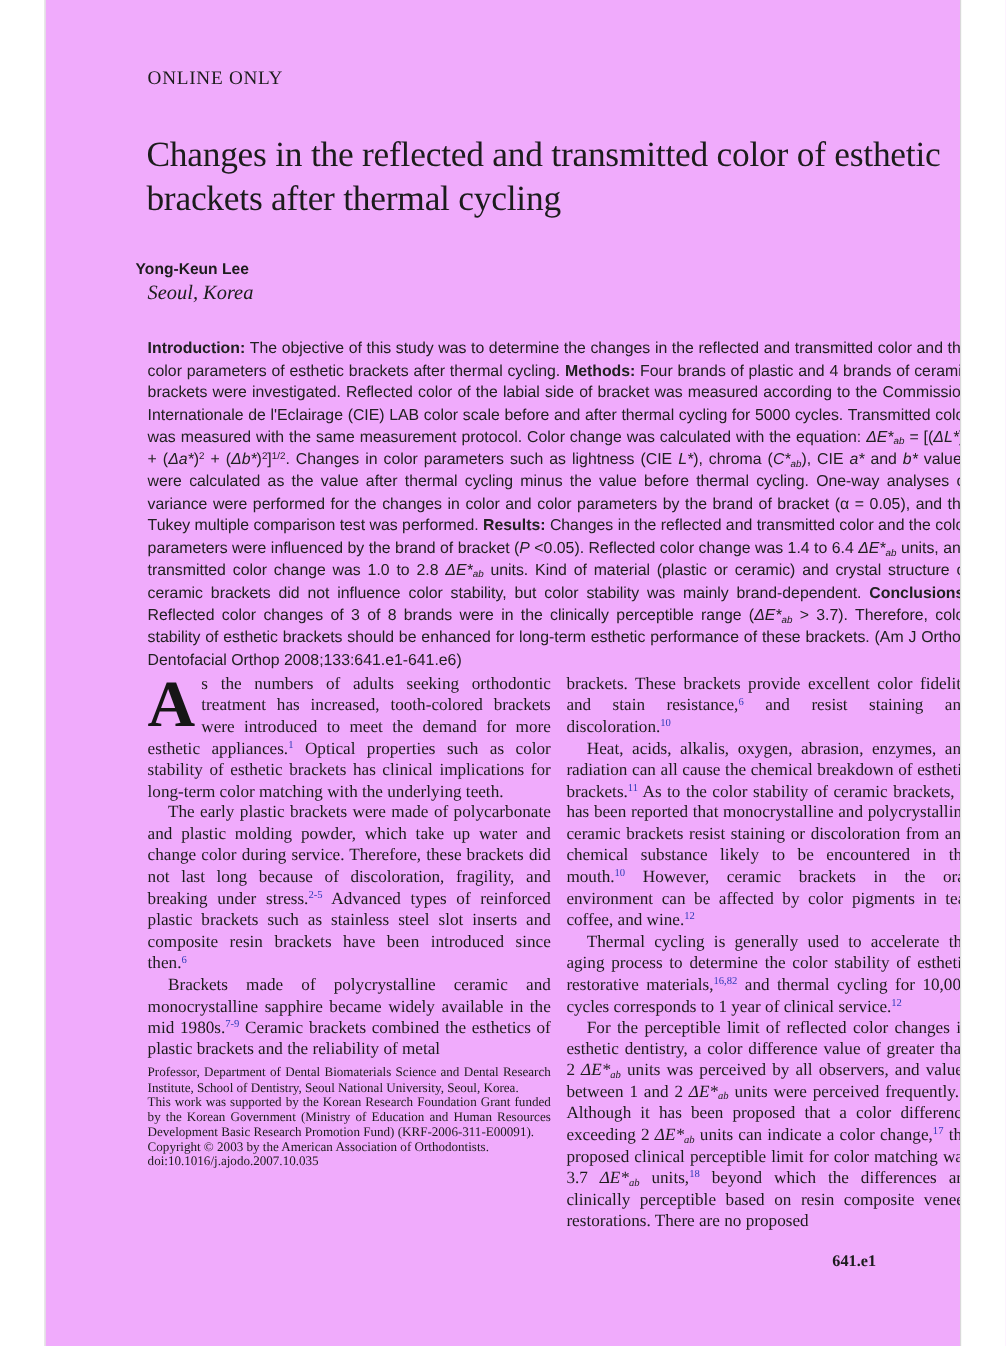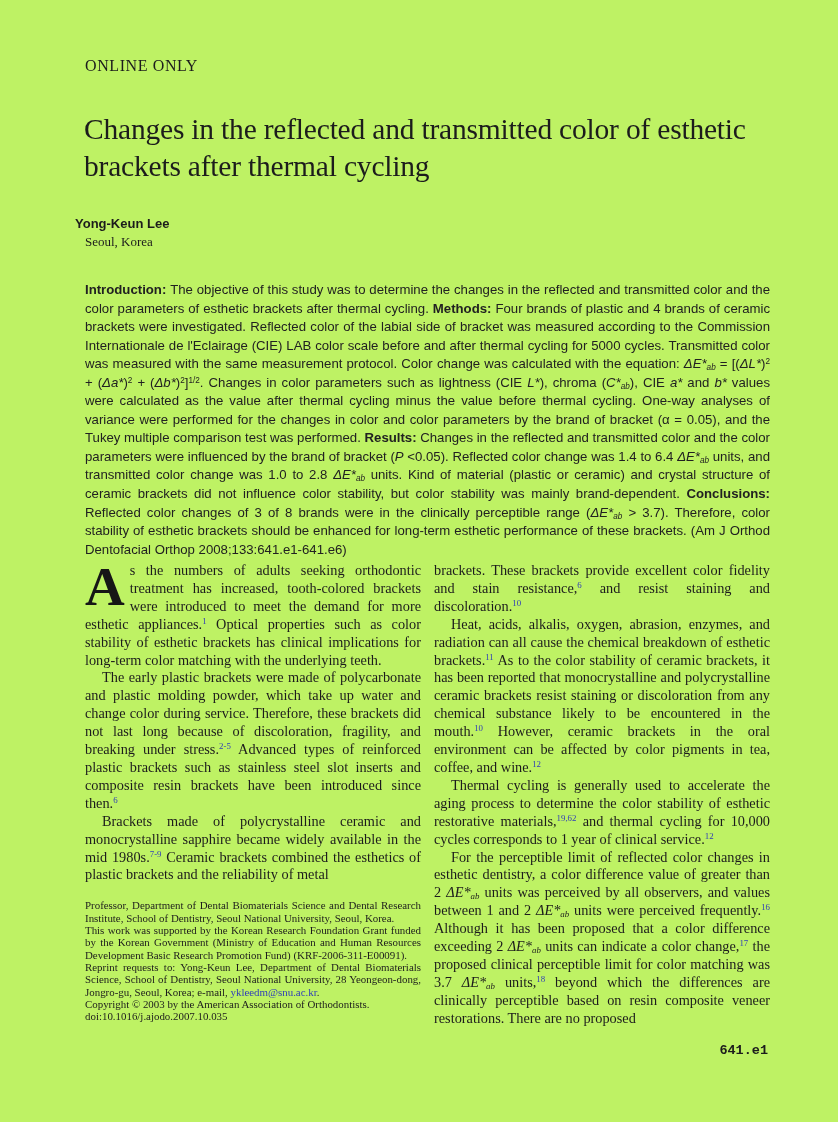--- a/index.html
+++ b/index.html
@@ -1,60 +1,60 @@
 <!DOCTYPE html>
 <html style="--link: #2f3db8;"><head>
 <meta charset="utf-8">
 <style>
   html,body { margin:0; padding:0; background:#ffffff; }
   .page {
-    position:relative; width:838px; height:1122px; margin:0 auto;
-    background:#bef264; outline:1px solid #d9d9d9; overflow:hidden;
+    position:relative; width:762px; height:1122px; margin:0 auto;
+    background:#f0abfc; outline:1px solid #d9d9d9; overflow:hidden;
     color:#1c1c1c; font-family:"Liberation Serif", serif;
     -webkit-font-smoothing:antialiased;
   }
   .kicker {
     position:absolute; left:85px; top:57px;
     font-size:16px; letter-spacing:0.6px; color:#1c1c1c;
   }
   .title {
     position:absolute; left:84px; top:111px; width:690px;
     font-size:29.5px; line-height:37px; font-weight:400; letter-spacing:-0.2px;
   }
   .author {
     position:absolute; left:75px; top:216px;
     font-family:"Liberation Sans", sans-serif; font-weight:700; font-size:13px;
   }
   .location {
     position:absolute; left:85px; top:234px;
-    font-size:13px;text-align:right;
+    font-style:italic; font-size:17px;text-align:right;
   }
   .abstract {
     position:absolute; left:85px; top:281px; width:685px;
     font-family:"Liberation Sans", sans-serif;
     font-size:13.2px; line-height:18.55px; text-align:justify; color:#212121;
   }
   .body-cols {
     position:absolute; left:85px; top:562px; width:685px;
     display:flex; gap:13px;
   }
   .col { width:336px; font-size:14.3px; line-height:17.9px; text-align:justify; }
   .col p { margin:0; }
   .col p.indent { text-indent:17px; }
   .dropcap {
     float:left; font-size:55px; line-height:44px; font-weight:700;
     margin:3px 5px 0 0; color:#161616;
   }
   .footnotes {
-    margin-top:15px; font-size:10.9px; line-height:12.35px; text-align:justify;
+    margin-top:4px; font-size:10.9px; line-height:12.35px; text-align:justify;
   }
   .footnotes p { margin:0; }
   .pagenum {
     position:absolute; top:1043px; right:70px;
-    font-family:Liberation Mono, monospace; font-weight:700; font-size:13.5px;
+    font-family:Liberation Serif, serif; font-weight:700; font-size:13.5px;
   }
   .run-b { font-weight:700; }
   .run-i { font-style:italic; }
   .run-sup  { font-size:0.62em; vertical-align:0.55em; line-height:0; }
   .run-isub { font-size:0.62em; vertical-align:-0.25em; line-height:0; font-style:italic; }
   .run-ref  { font-size:0.62em; vertical-align:0.55em; line-height:0; color:var(--link,#2f3db8); }
   .run-link { color:var(--link,#2f3db8); }
 </style>
 </head>
 <body>
@@ -73,30 +73,29 @@
   <div class="body-cols">
     <div class="col">
       <div>
           <p><span class="dropcap">A</span>s the numbers of adults seeking orthodontic treatment has increased, tooth-colored brackets were introduced to meet the demand for more esthetic appliances.<span class="run-ref">1</span> Optical properties such as color stability of esthetic brackets has clinical implications for long-term color matching with the underlying teeth.</p>
           <p class="indent">The early plastic brackets were made of polycarbonate and plastic molding powder, which take up water and change color during service. Therefore, these brackets did not last long because of discoloration, fragility, and breaking under stress.<span class="run-ref">2-5</span> Advanced types of reinforced plastic brackets such as stainless steel slot inserts and composite resin brackets have been introduced since then.<span class="run-ref">6</span></p>
           <p class="indent">Brackets made of polycrystalline ceramic and monocrystalline sapphire became widely available in the mid 1980s.<span class="run-ref">7-9</span> Ceramic brackets combined the esthetics of plastic brackets and the reliability of metal</p>
         </div>
       <div class="footnotes">
           <p>Professor, Department of Dental Biomaterials Science and Dental Research Institute, School of Dentistry, Seoul National University, Seoul, Korea.</p>
           <p>This work was supported by the Korean Research Foundation Grant funded by the Korean Government (Ministry of Education and Human Resources Development Basic Research Promotion Fund) (KRF-2006-311-E00091).</p>
-          <p>Reprint requests to: Yong-Keun Lee, Department of Dental Biomaterials Science, School of Dentistry, Seoul National University, 28 Yeongeon-dong, Jongro-gu, Seoul, Korea; e-mail, <span class="run-link">ykleedm@snu.ac.kr</span>.</p>
           <p>Copyright © 2003 by the American Association of Orthodontists.</p>
           <p>doi:10.1016/j.ajodo.2007.10.035</p>
         </div>
     </div>
     <div class="col">
       <div>
           <p>brackets. These brackets provide excellent color fidelity and stain resistance,<span class="run-ref">6</span> and resist staining and discoloration.<span class="run-ref">10</span></p>
           <p class="indent">Heat, acids, alkalis, oxygen, abrasion, enzymes, and radiation can all cause the chemical breakdown of esthetic brackets.<span class="run-ref">11</span> As to the color stability of ceramic brackets, it has been reported that monocrystalline and polycrystalline ceramic brackets resist staining or discoloration from any chemical substance likely to be encountered in the mouth.<span class="run-ref">10</span> However, ceramic brackets in the oral environment can be affected by color pigments in tea, coffee, and wine.<span class="run-ref">12</span></p>
-          <p class="indent">Thermal cycling is generally used to accelerate the aging process to determine the color stability of esthetic restorative materials,<span class="run-ref">19,62</span> and thermal cycling for 10,000 cycles corresponds to 1 year of clinical service.<span class="run-ref">12</span></p>
+          <p class="indent">Thermal cycling is generally used to accelerate the aging process to determine the color stability of esthetic restorative materials,<span class="run-ref">16,82</span> and thermal cycling for 10,000 cycles corresponds to 1 year of clinical service.<span class="run-ref">12</span></p>
           <p class="indent">For the perceptible limit of reflected color changes in esthetic dentistry, a color difference value of greater than 2 <span class="run-i">ΔE*</span><span class="run-isub">ab</span> units was perceived by all observers, and values between 1 and 2 <span class="run-i">ΔE*</span><span class="run-isub">ab</span> units were perceived frequently.<span class="run-ref">16</span> Although it has been proposed that a color difference exceeding 2 <span class="run-i">ΔE*</span><span class="run-isub">ab</span> units can indicate a color change,<span class="run-ref">17</span> the proposed clinical perceptible limit for color matching was 3.7 <span class="run-i">ΔE*</span><span class="run-isub">ab</span> units,<span class="run-ref">18</span> beyond which the differences are clinically perceptible based on resin composite veneer restorations. There are no proposed</p>
         </div>
     </div>
   </div>
 
   <div class="pagenum">641.e1</div>
 
 </div>
 
 </body></html>

